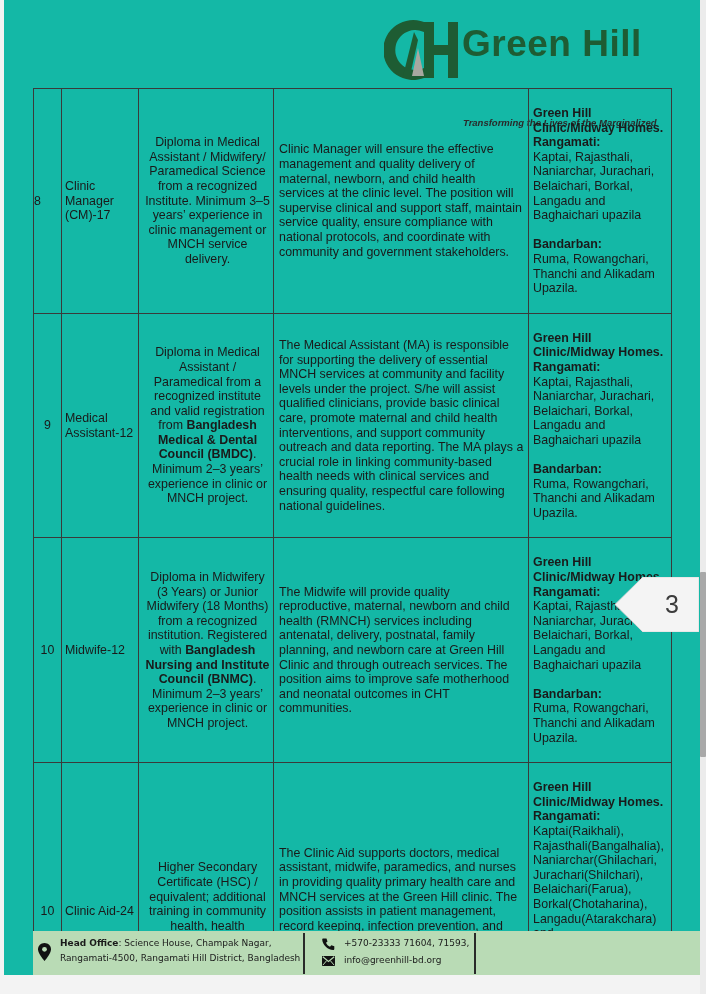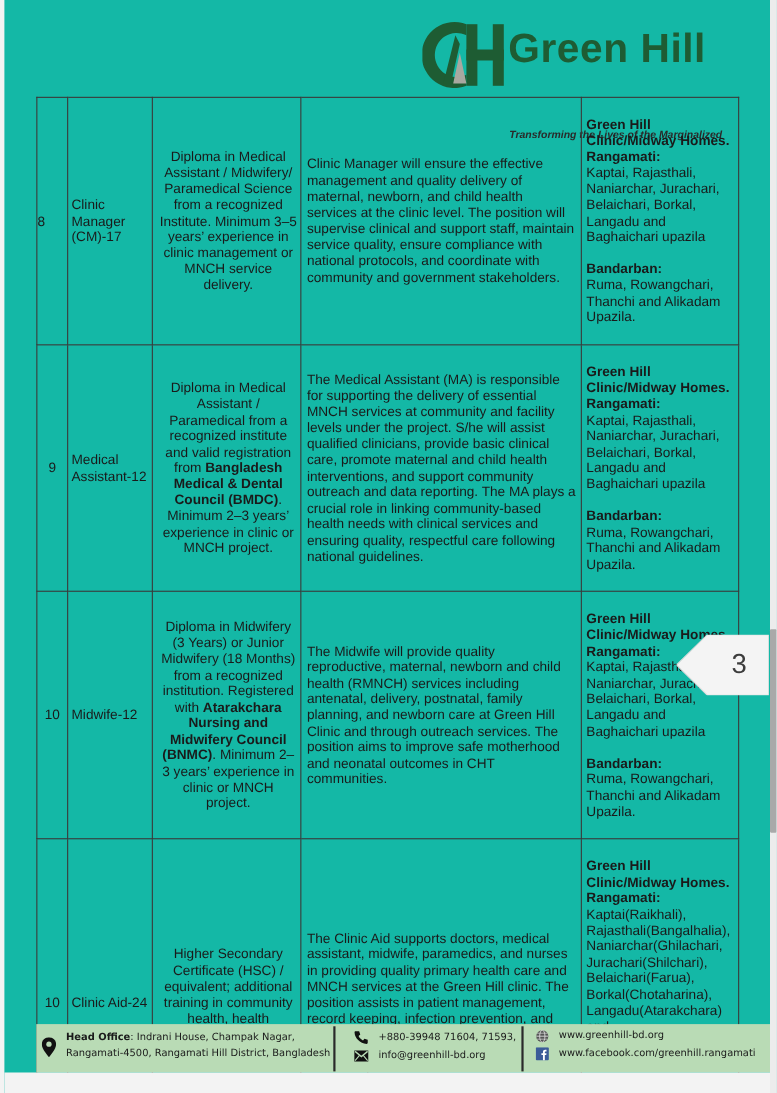--- a/index.html
+++ b/index.html
@@ -156,21 +156,21 @@
         <span class="loc-block">Kaptai, Rajasthali, Naniarchar, Jurachari, Belaichari, Borkal, Langadu and Baghaichari upazila</span>
         <span class="loc-gap"></span>
         <span class="loc-block b">Bandarban:</span>
         <span class="loc-block">Ruma, Rowangchari, Thanchi and Alikadam Upazila.</span>
       </td>
     </tr>
 
     <tr class="r10">
       <td class="sl">10</td>
       <td class="pos">Midwife-12</td>
-      <td class="qual"><span>Diploma in Midwifery (3 Years) or Junior Midwifery (18 Months) from a recognized institution. Registered with </span><span class="b">Atarakchara Nursing and Midwifery Council (BNMC)</span><span>. Minimum 2–3 years’ experience in clinic or MNCH project.</span></td>
+      <td class="qual"><span>Diploma in Midwifery (3 Years) or Junior Midwifery (18 Months) from a recognized institution. Registered with </span><span class="b">Bangladesh Nursing and Institute Council (BNMC)</span><span>. Minimum 2–3 years’ experience in clinic or MNCH project.</span></td>
       <td class="desc">The Midwife will provide quality reproductive, maternal, newborn and child health (RMNCH) services including antenatal, delivery, postnatal, family planning, and newborn care at Green Hill Clinic and through outreach services. The position aims to improve safe motherhood and neonatal outcomes in CHT communities.</td>
       <td class="loc">
         <span class="loc-block b">Green Hill Clinic/Midway Homes.</span>
         <span class="loc-block b">Rangamati:</span>
         <span class="loc-block">Kaptai, Rajasthali, Naniarchar, Jurachari, Belaichari, Borkal, Langadu and Baghaichari upazila</span>
         <span class="loc-gap"></span>
         <span class="loc-block b">Bandarban:</span>
         <span class="loc-block">Ruma, Rowangchari, Thanchi and Alikadam Upazila.</span>
       </td>
     </tr>
@@ -192,59 +192,42 @@
   </tbody>
     </table>
 
   <div class="footer">
     <div class="f-addr">
       <svg class="pin" viewBox="0 0 13 18" width="13" height="18">
         <path d="M6.5 0 C2.9 0 0 2.8 0 6.3 C0 11 6.5 18 6.5 18 C6.5 18 13 11 13 6.3 C13 2.8 10.1 0 6.5 0 Z" fill="#111"></path>
         <circle cx="6.5" cy="6.3" r="2.4" fill="#b9dbb5"></circle>
       </svg>
       <div class="txt">
-        <span class="b">Head Office</span><span>: Indrani House, Champak Nagar,</span><br>
+        <span class="b">Head Office</span><span>: Science House, Champak Nagar,</span><br>
         <span>Rangamati-4500, Rangamati Hill District,  Bangladesh</span>
       </div>
     </div>
     <div class="divider" style="left:270px;"></div>
 
     <div class="f-contact">
       <div class="row" style="top:5px;">
         <svg class="ic" viewBox="0 0 13 12" width="13" height="12">
           <path d="M2 0.5 L4.5 0.5 L5.5 3.5 L4 4.8 C4.8 6.6 6.2 8 8 8.8 L9.3 7.3 L12.3 8.3 L12.3 11 C12.3 11.5 11.8 12 11.3 12 C5.2 11.6 0.6 6.9 0.2 1.5 C0.2 1 0.7 0.5 1.2 0.5 Z" fill="#111"></path>
-        </svg><span>+880-39948 71604, 71593,</span>
+        </svg><span>+570-23333 71604, 71593,</span>
       </div>
       <div class="row" style="top:22px;">
         <svg class="ic" viewBox="0 0 13 10" width="13" height="10">
           <rect x="0" y="0" width="13" height="10" fill="#111"></rect>
           <path d="M0.8 0.8 L6.5 5.5 L12.2 0.8" stroke="#b9dbb5" stroke-width="1.2" fill="none"></path>
           <path d="M0.8 9.2 L4.8 4.5 M12.2 9.2 L8.2 4.5" stroke="#b9dbb5" stroke-width="1" fill="none"></path>
         </svg><span>info@greenhill-bd.org</span>
       </div>
     </div>
     <div class="divider" style="left:441px;"></div>
 
-    <div class="f-web">
-      <div class="row" style="top:4px;">
-        <svg class="ic" viewBox="0 0 12 12" width="12" height="12">
-          <circle cx="6" cy="6" r="5.5" fill="#555"></circle>
-          <ellipse cx="6" cy="6" rx="2.4" ry="5.5" fill="none" stroke="#ddd" stroke-width="0.8"></ellipse>
-          <line x1="0.5" y1="6" x2="11.5" y2="6" stroke="#ddd" stroke-width="0.8"></line>
-          <line x1="1.3" y1="3.3" x2="10.7" y2="3.3" stroke="#ddd" stroke-width="0.6"></line>
-          <line x1="1.3" y1="8.7" x2="10.7" y2="8.7" stroke="#ddd" stroke-width="0.6"></line>
-        </svg><span>www.greenhill-bd.org</span>
-      </div>
-      <div class="row" style="top:20px;">
-        <svg class="ic" viewBox="0 0 12 12" width="12" height="12">
-          <rect x="0" y="0" width="12" height="12" rx="1" fill="#3b5b98"></rect>
-          <path d="M6.6 12 L6.6 7.2 L5.2 7.2 L5.2 5.6 L6.6 5.6 L6.6 4.4 C6.6 3 7.4 2.3 8.6 2.3 L9.8 2.3 L9.8 3.8 L9 3.8 C8.4 3.8 8.3 4.1 8.3 4.5 L8.3 5.6 L9.8 5.6 L9.6 7.2 L8.3 7.2 L8.3 12 Z" fill="#fff"></path>
-        </svg><span>www.facebook.com/greenhill.rangamati</span>
-      </div>
-    </div>
   </div>
 
   <div class="page-bottom-gray"></div>
 </div>
 
 <div class="page-badge">
   <svg viewBox="0 0 84 55" width="84" height="55">
     <polygon points="0,27.5 28,0 84,0 84,55 28,55" fill="#f4f4f4" stroke="#dcdcdc" stroke-width="1"></polygon>
   </svg>
   <div class="num">3</div>

